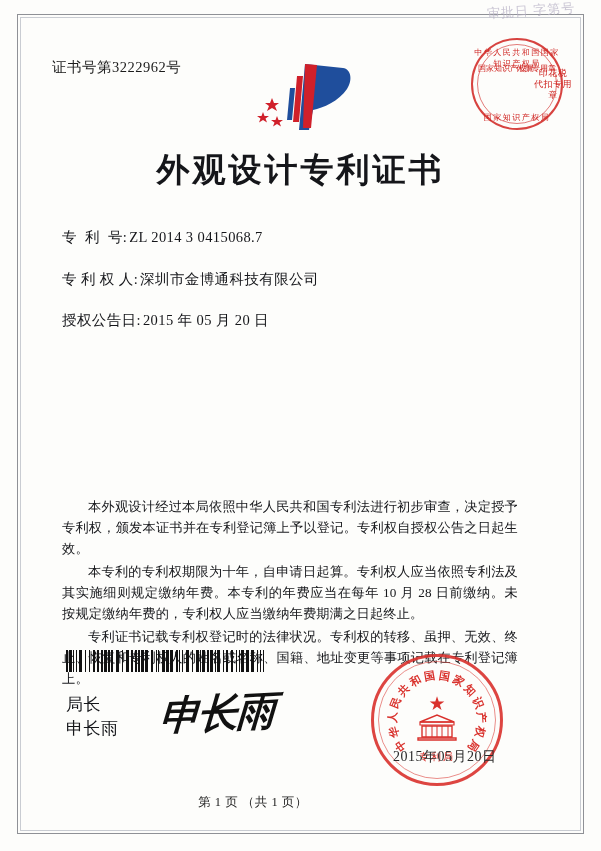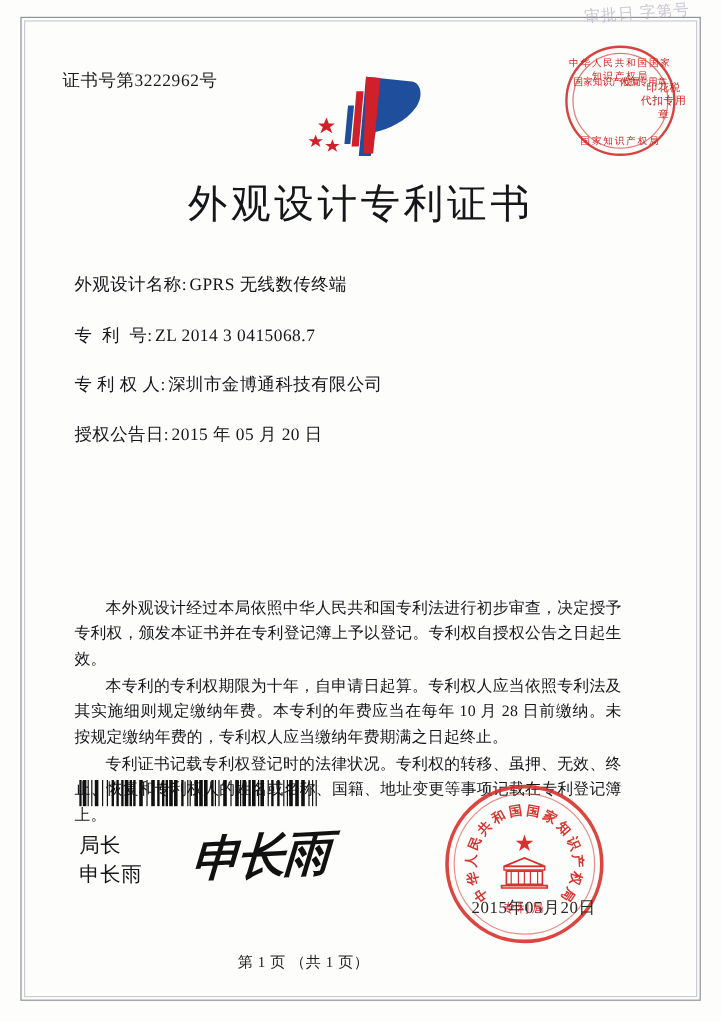--- a/index.html
+++ b/index.html
@@ -137,21 +137,21 @@
 
   
   .title {
     position: absolute;
     left: 0;
     top: 148px;
     width: 601px;
     text-align: center;
     font-family: "Liberation Serif", serif;
     font-size: 33px;
-    font-weight: normal;
+    font-weight: bold;
     letter-spacing: 3px;
     color: #15161a;
   }
 
   
   .fields {
     position: absolute;
     left: 62px;
     top: 228px;
     width: 470px;
@@ -353,24 +353,20 @@
         <polygon points="25,40 27,45 32,45 28,48 30,53 25,50 20,53 22,48 18,45 23,45"></polygon>
         <polygon points="16,54 17.5,58 22,58 18.5,60.5 20,64.5 16,62 12,64.5 13.5,60.5 10,58 14.5,58"></polygon>
         <polygon points="30,58 31.5,62 36,62 32.5,64.5 34,68.5 30,66 26,68.5 27.5,64.5 24,62 28.5,62"></polygon>
       </g>
     </svg>
   </div>
 
   <div class="title">外观设计专利证书</div>
 
   <div class="fields">
-    <div class="field">
-      <span class="lbl">外观设计名称:</span>
-      <span class="val">GPRS 无线数传终端</span>
-    </div>
     <div class="field">
       <span class="lbl">专  利  号:</span>
       <span class="val">ZL 2014 3 0415068.7</span>
     </div>
     <div class="field">
       <span class="lbl">专 利 权 人:</span>
       <span class="val">深圳市金博通科技有限公司</span>
     </div>
     <div class="field">
       <span class="lbl">授权公告日:</span>

